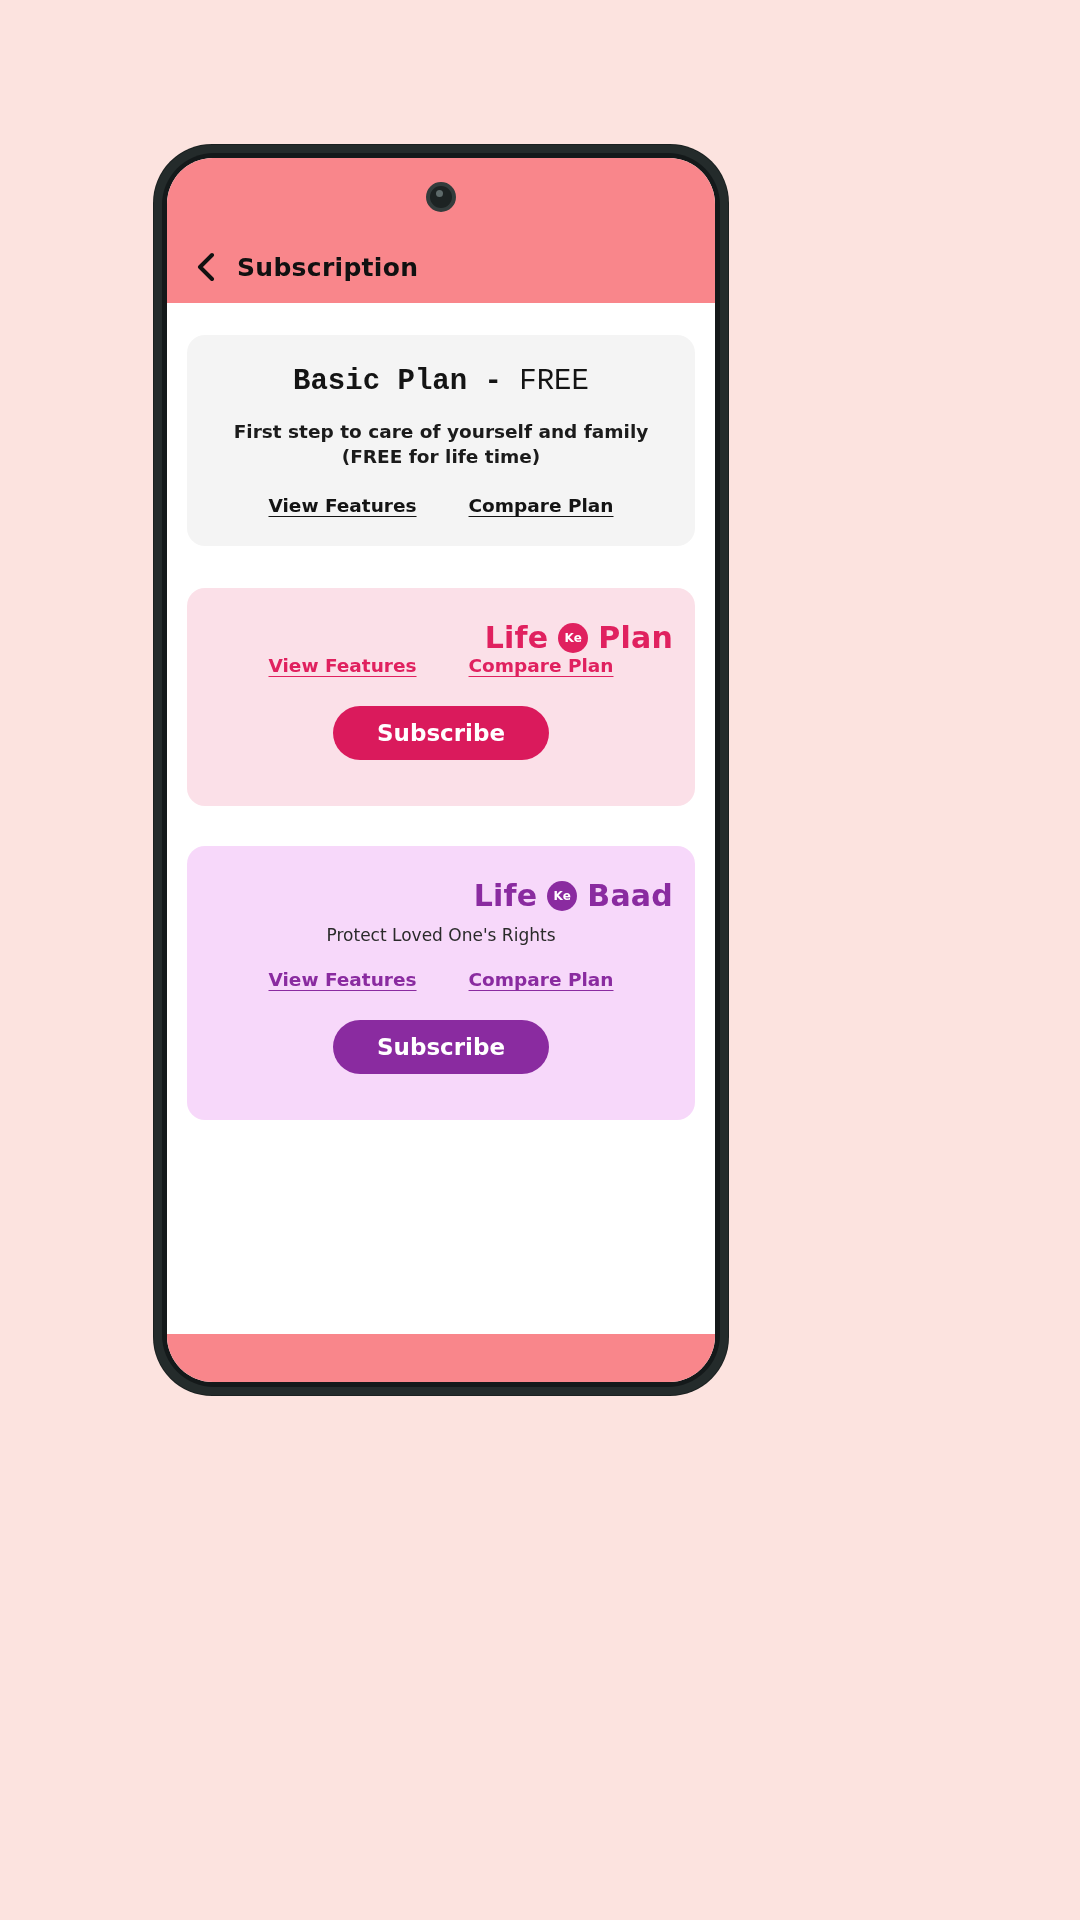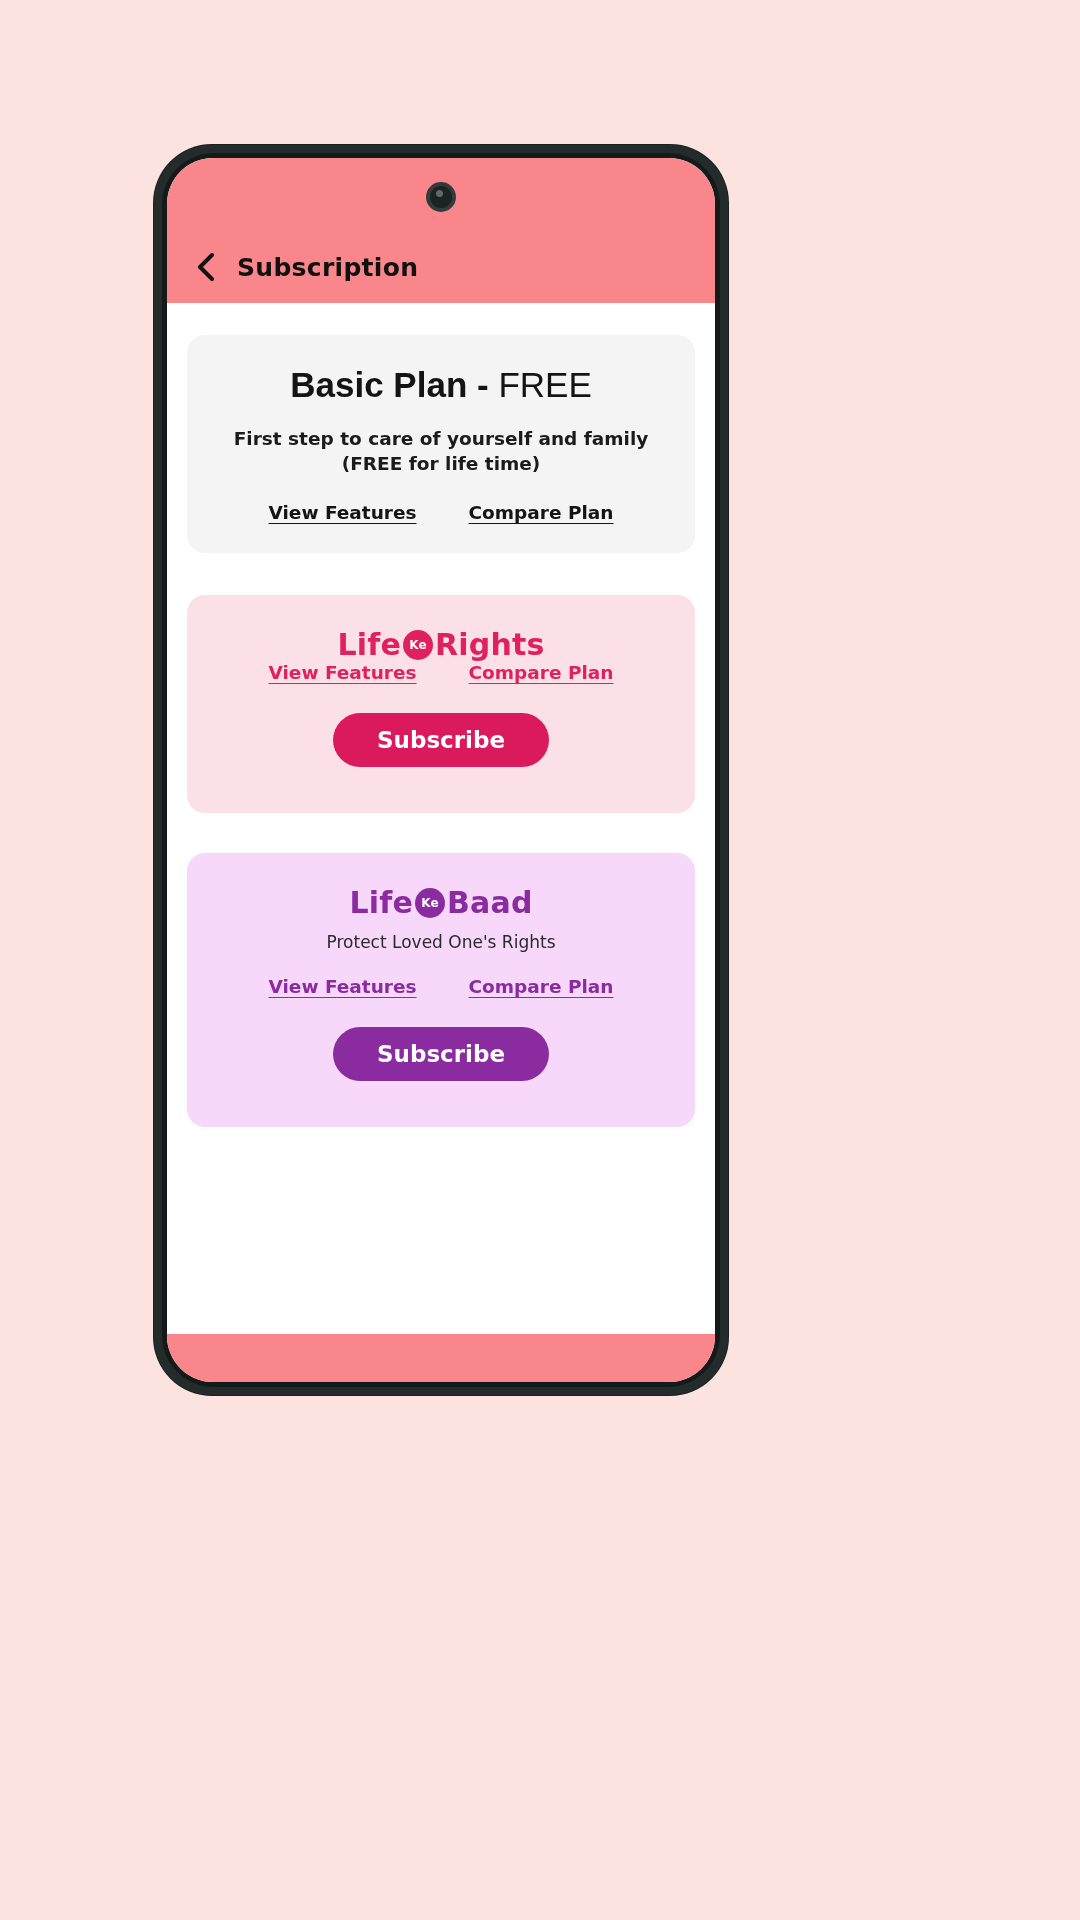--- a/index.html
+++ b/index.html
@@ -137,24 +137,24 @@
     text-align: center;
   }
 
   
   #card-basic {
     background: #F4F4F4;
     padding: 30px 22px 30px 22px;
     margin-bottom: 42px;
   }
   #basic-title {
-    font-size: 35px;
+    font-size: 29px;
     color: #141414;
     margin-bottom: 22px;
-    font-family: Liberation Sans, sans-serif;
+    font-family: Liberation Mono, monospace;
   }
   #basic-title .strong { font-weight: bold; }
   #basic-title .light  { font-weight: normal; }
   #basic-desc {
     font-size: 18.5px;
     font-weight: bold;
     color: #1b1b1b;
     line-height: 1.33;
     margin-bottom: 26px;
     font-family: "DejaVu Sans", sans-serif;
@@ -182,22 +182,22 @@
     margin-bottom: 40px;
   }
   #card-baad {
     background: #F7D8FA;
     padding: 32px 22px 34px 22px;
   }
 
   .brand-logo {
     display: flex;
     align-items: center;
-    justify-content: center;
-    gap: 2px;
+    justify-content: flex-end;
+    gap: 10px;
     font-size: 30px;
     font-weight: bold;
     letter-spacing: 0.2px;
     font-family: "DejaVu Sans", sans-serif;
   }
   .ke-badge {
     display: inline-flex;
     align-items: center;
     justify-content: center;
     width: 30px;
@@ -285,21 +285,21 @@
           <div class="links-row">
             <span class="plan-link">View Features</span>
             <span class="plan-link">Compare Plan</span>
           </div>
         </div>
 
         <div class="plan-card" id="card-saath">
           <div class="brand-logo" id="saath-logo">
             <span>Life</span>
             <span class="ke-badge">Ke</span>
-            <span>Rights</span>
+            <span>Plan</span>
           </div>
           <div class="links-row">
             <span class="plan-link">View Features</span>
             <span class="plan-link">Compare Plan</span>
           </div>
           <button class="subscribe-button" id="subscribe-saath">Subscribe</button>
         </div>
 
         <div class="plan-card" id="card-baad">
           <div class="brand-logo" id="baad-logo">

